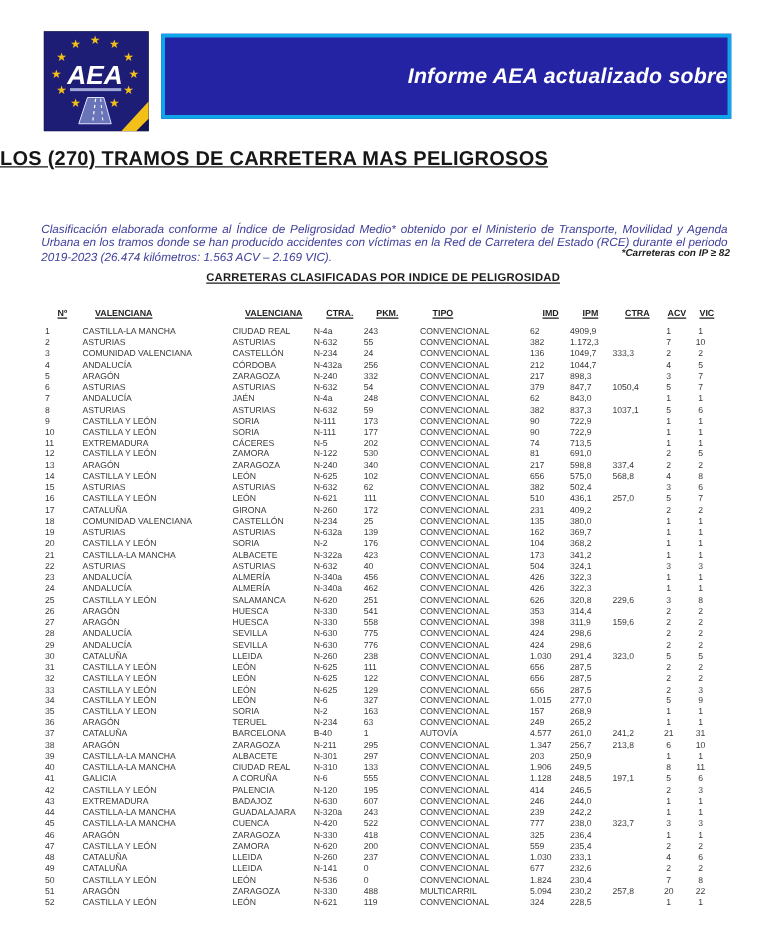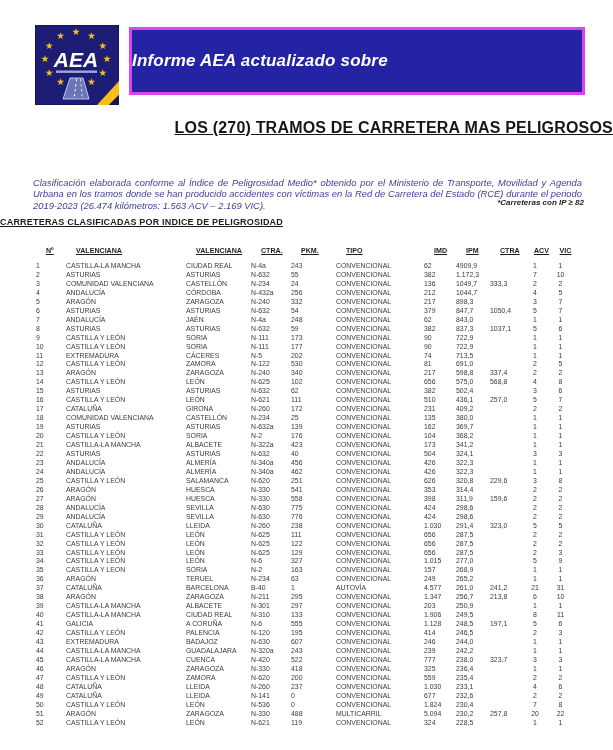--- a/index.html
+++ b/index.html
@@ -4,39 +4,39 @@
 <style>
   html,body{margin:0;padding:0;background:#ffffff;}
   .page{position:relative;width:613px;height:750px;background:#ffffff;overflow:hidden;
         font-family:"Liberation Sans","DejaVu Sans",sans-serif;color:#2e2e2e;}
 
   
   .logo{position:absolute;left:35px;top:25px;width:84px;height:80px;}
 
   
   .banner{position:absolute;left:129px;top:27px;width:456px;height:68px;box-sizing:border-box;
-          background:#2323a4;border:3px solid #d946ef;display:flex;flex-direction:column;
-          align-items:flex-start;justify-content:center;gap:2px;}
+          background:#2323a4;border:3px solid #0ea5e9;display:flex;flex-direction:column;
+          align-items:flex-end;justify-content:center;gap:2px;}
   .banner .l1{color:#ffffff;font-weight:bold;font-style:italic;font-size:17px;letter-spacing:.2px;}
   .banner .l2{color:#ffffff;font-weight:bold;font-style:italic;font-size:18.5px;letter-spacing:.2px;}
 
   
-  .title{position:absolute;left:0;top:119px;width:100%;text-align:right;color:#161616;
+  .title{position:absolute;left:0;top:119px;width:100%;text-align:left;color:#161616;
          font-weight:bold;font-size:16px;text-decoration:underline;letter-spacing:.2px;}
 
   
   .intro{position:absolute;left:33px;top:147px;width:549px;font-style:italic;font-size:9.4px;
          line-height:11.4px;text-align:justify;color:#40409a;margin-top:30px;}
 
   
   .footnote{position:absolute;right:29px;top:198px;font-size:8px;font-weight:bold;
             font-style:italic;color:#1c1c1c;}
 
   
-  .table-title{position:absolute;left:0;top:217px;width:100%;color:#1c1c1c;
+  .table-title{position:absolute;left:0;top:217px;width:100%;text-align:center;color:#1c1c1c;
                font-weight:bold;font-size:9px;text-decoration:underline;letter-spacing:.2px;}
 
   
   .tbl{position:absolute;left:36px;top:246px;width:539px;}
   .thead,.trow{display:grid;
      grid-template-columns:30px 120px 65px 40px 45px 88px 32px 34px 34px 22px 29px;
      white-space:nowrap;}
   .thead{font-weight:bold;font-size:7.1px;color:#1e1e1e;height:14px;line-height:10px;}
   .thead .c{text-decoration:underline;margin-left:10px;}
   .tbody{position:absolute;left:0;top:16px;width:539px;}

